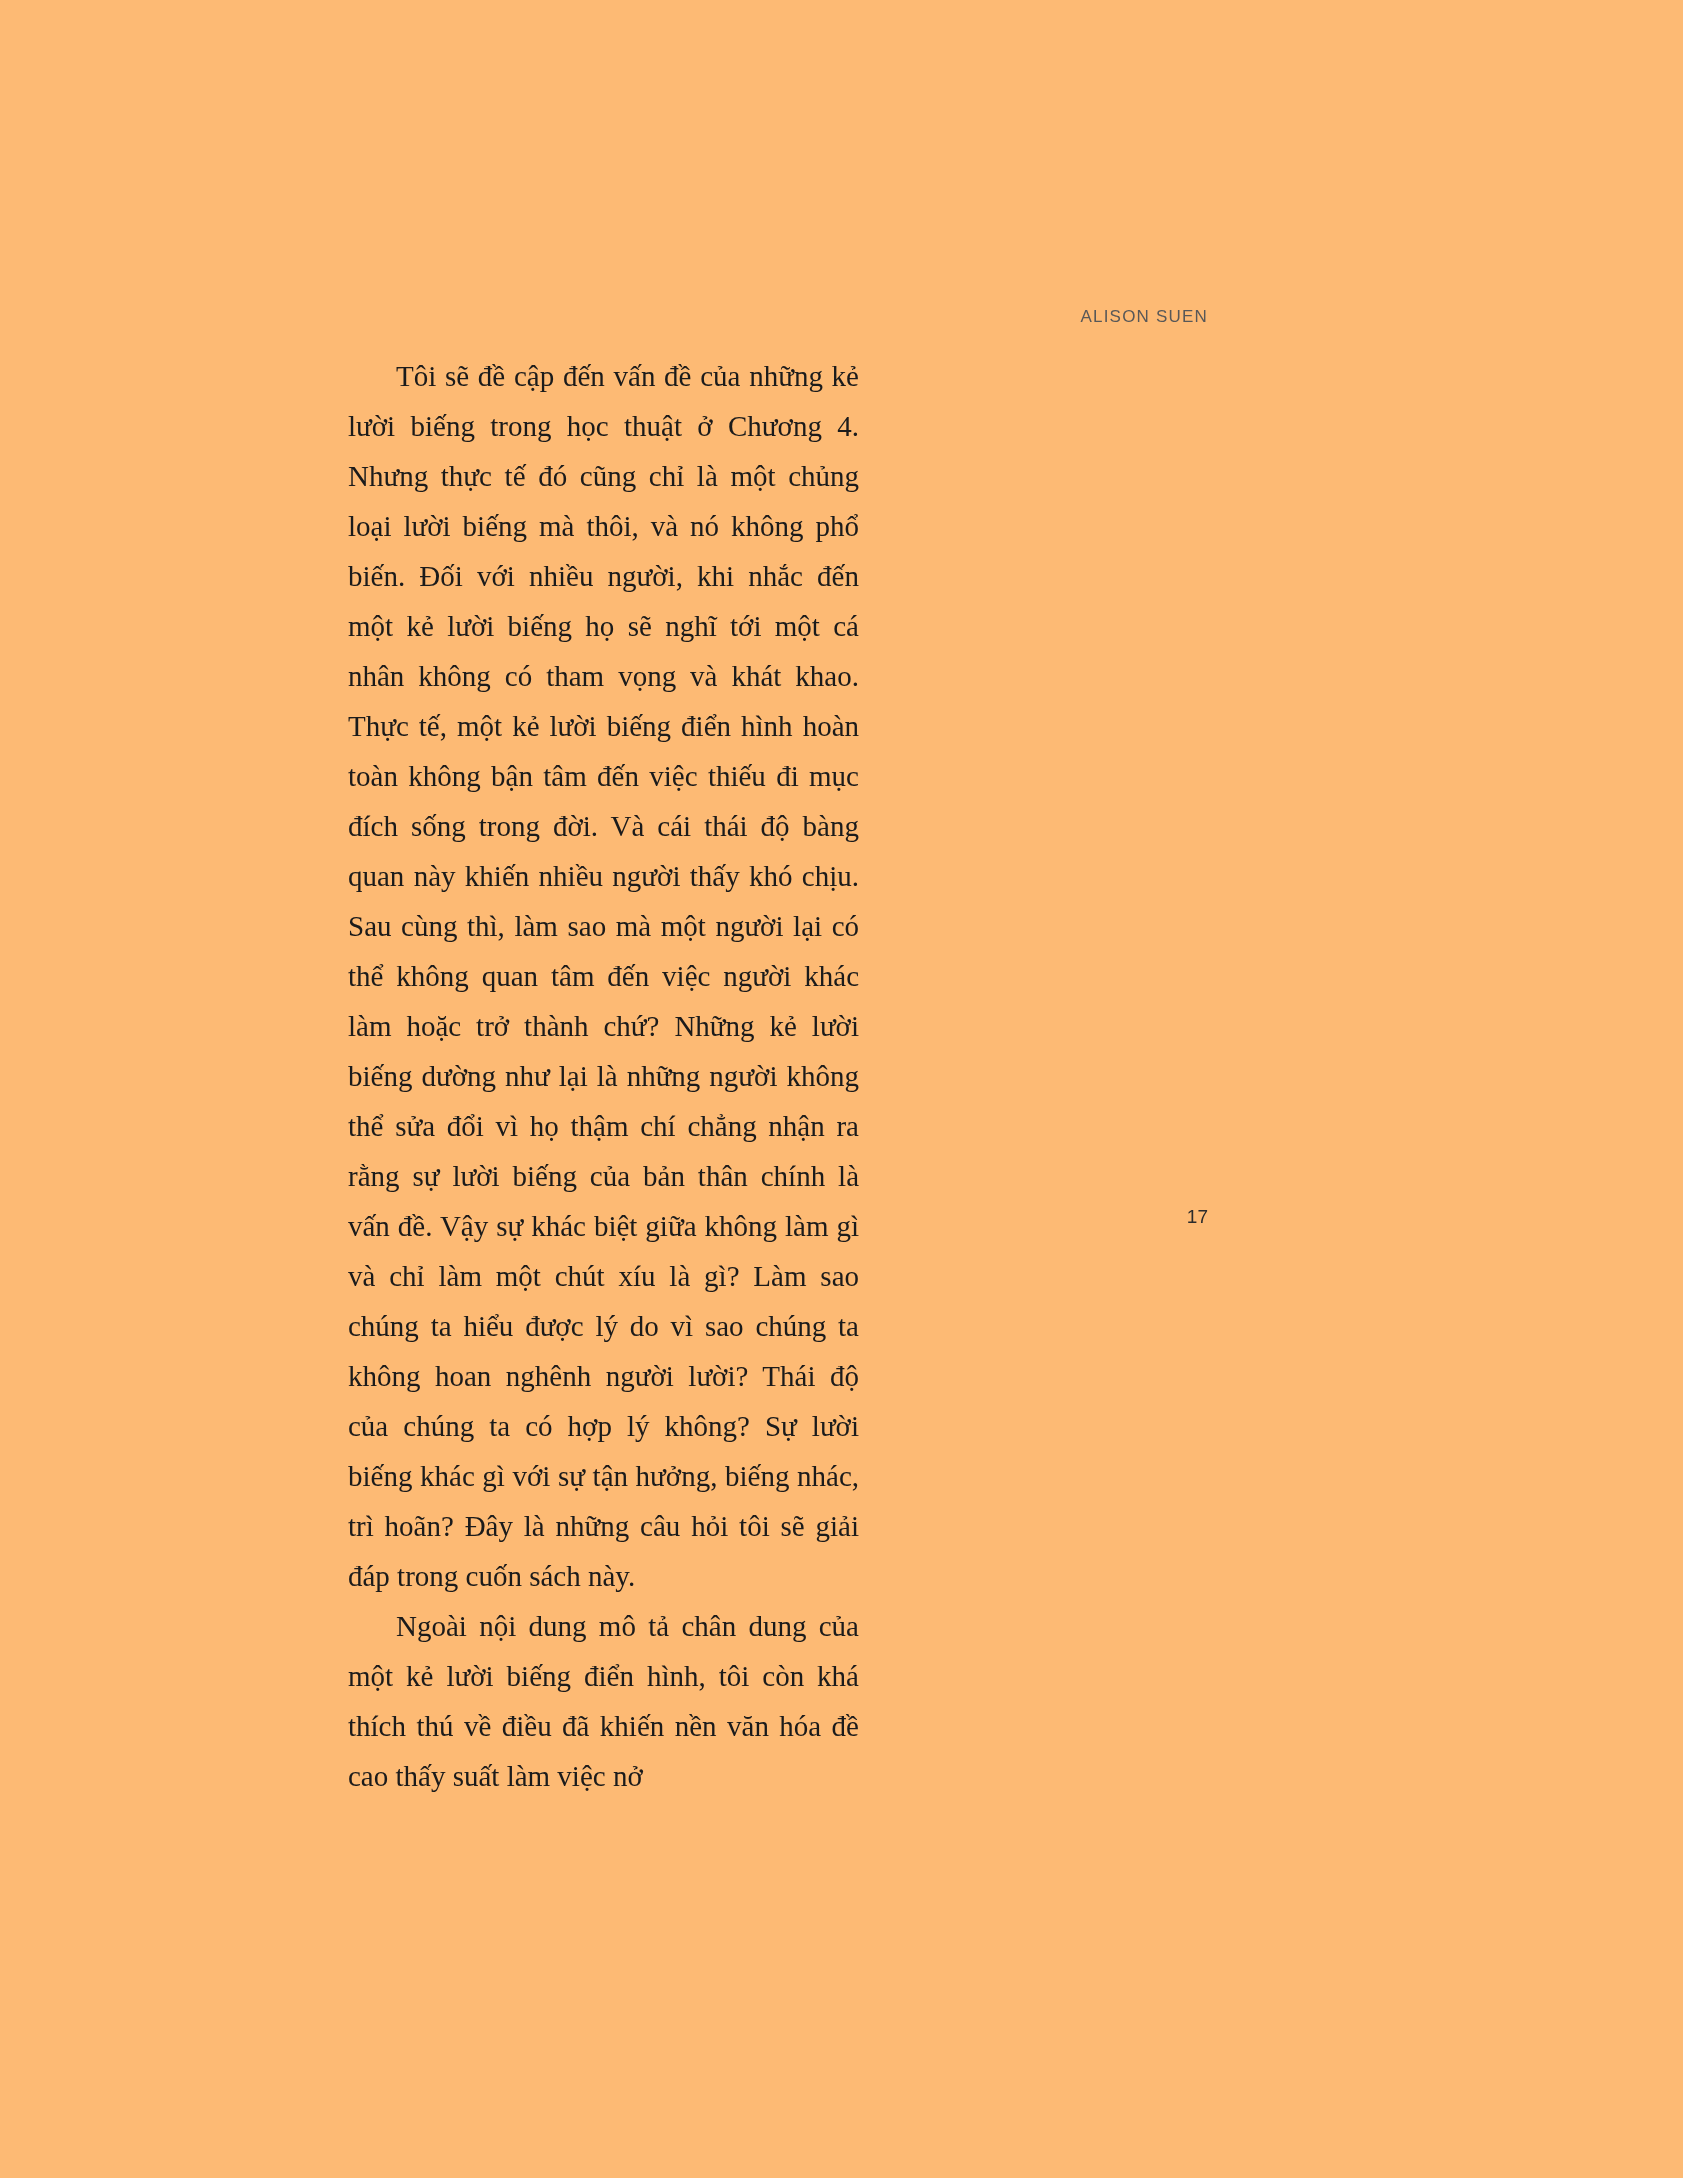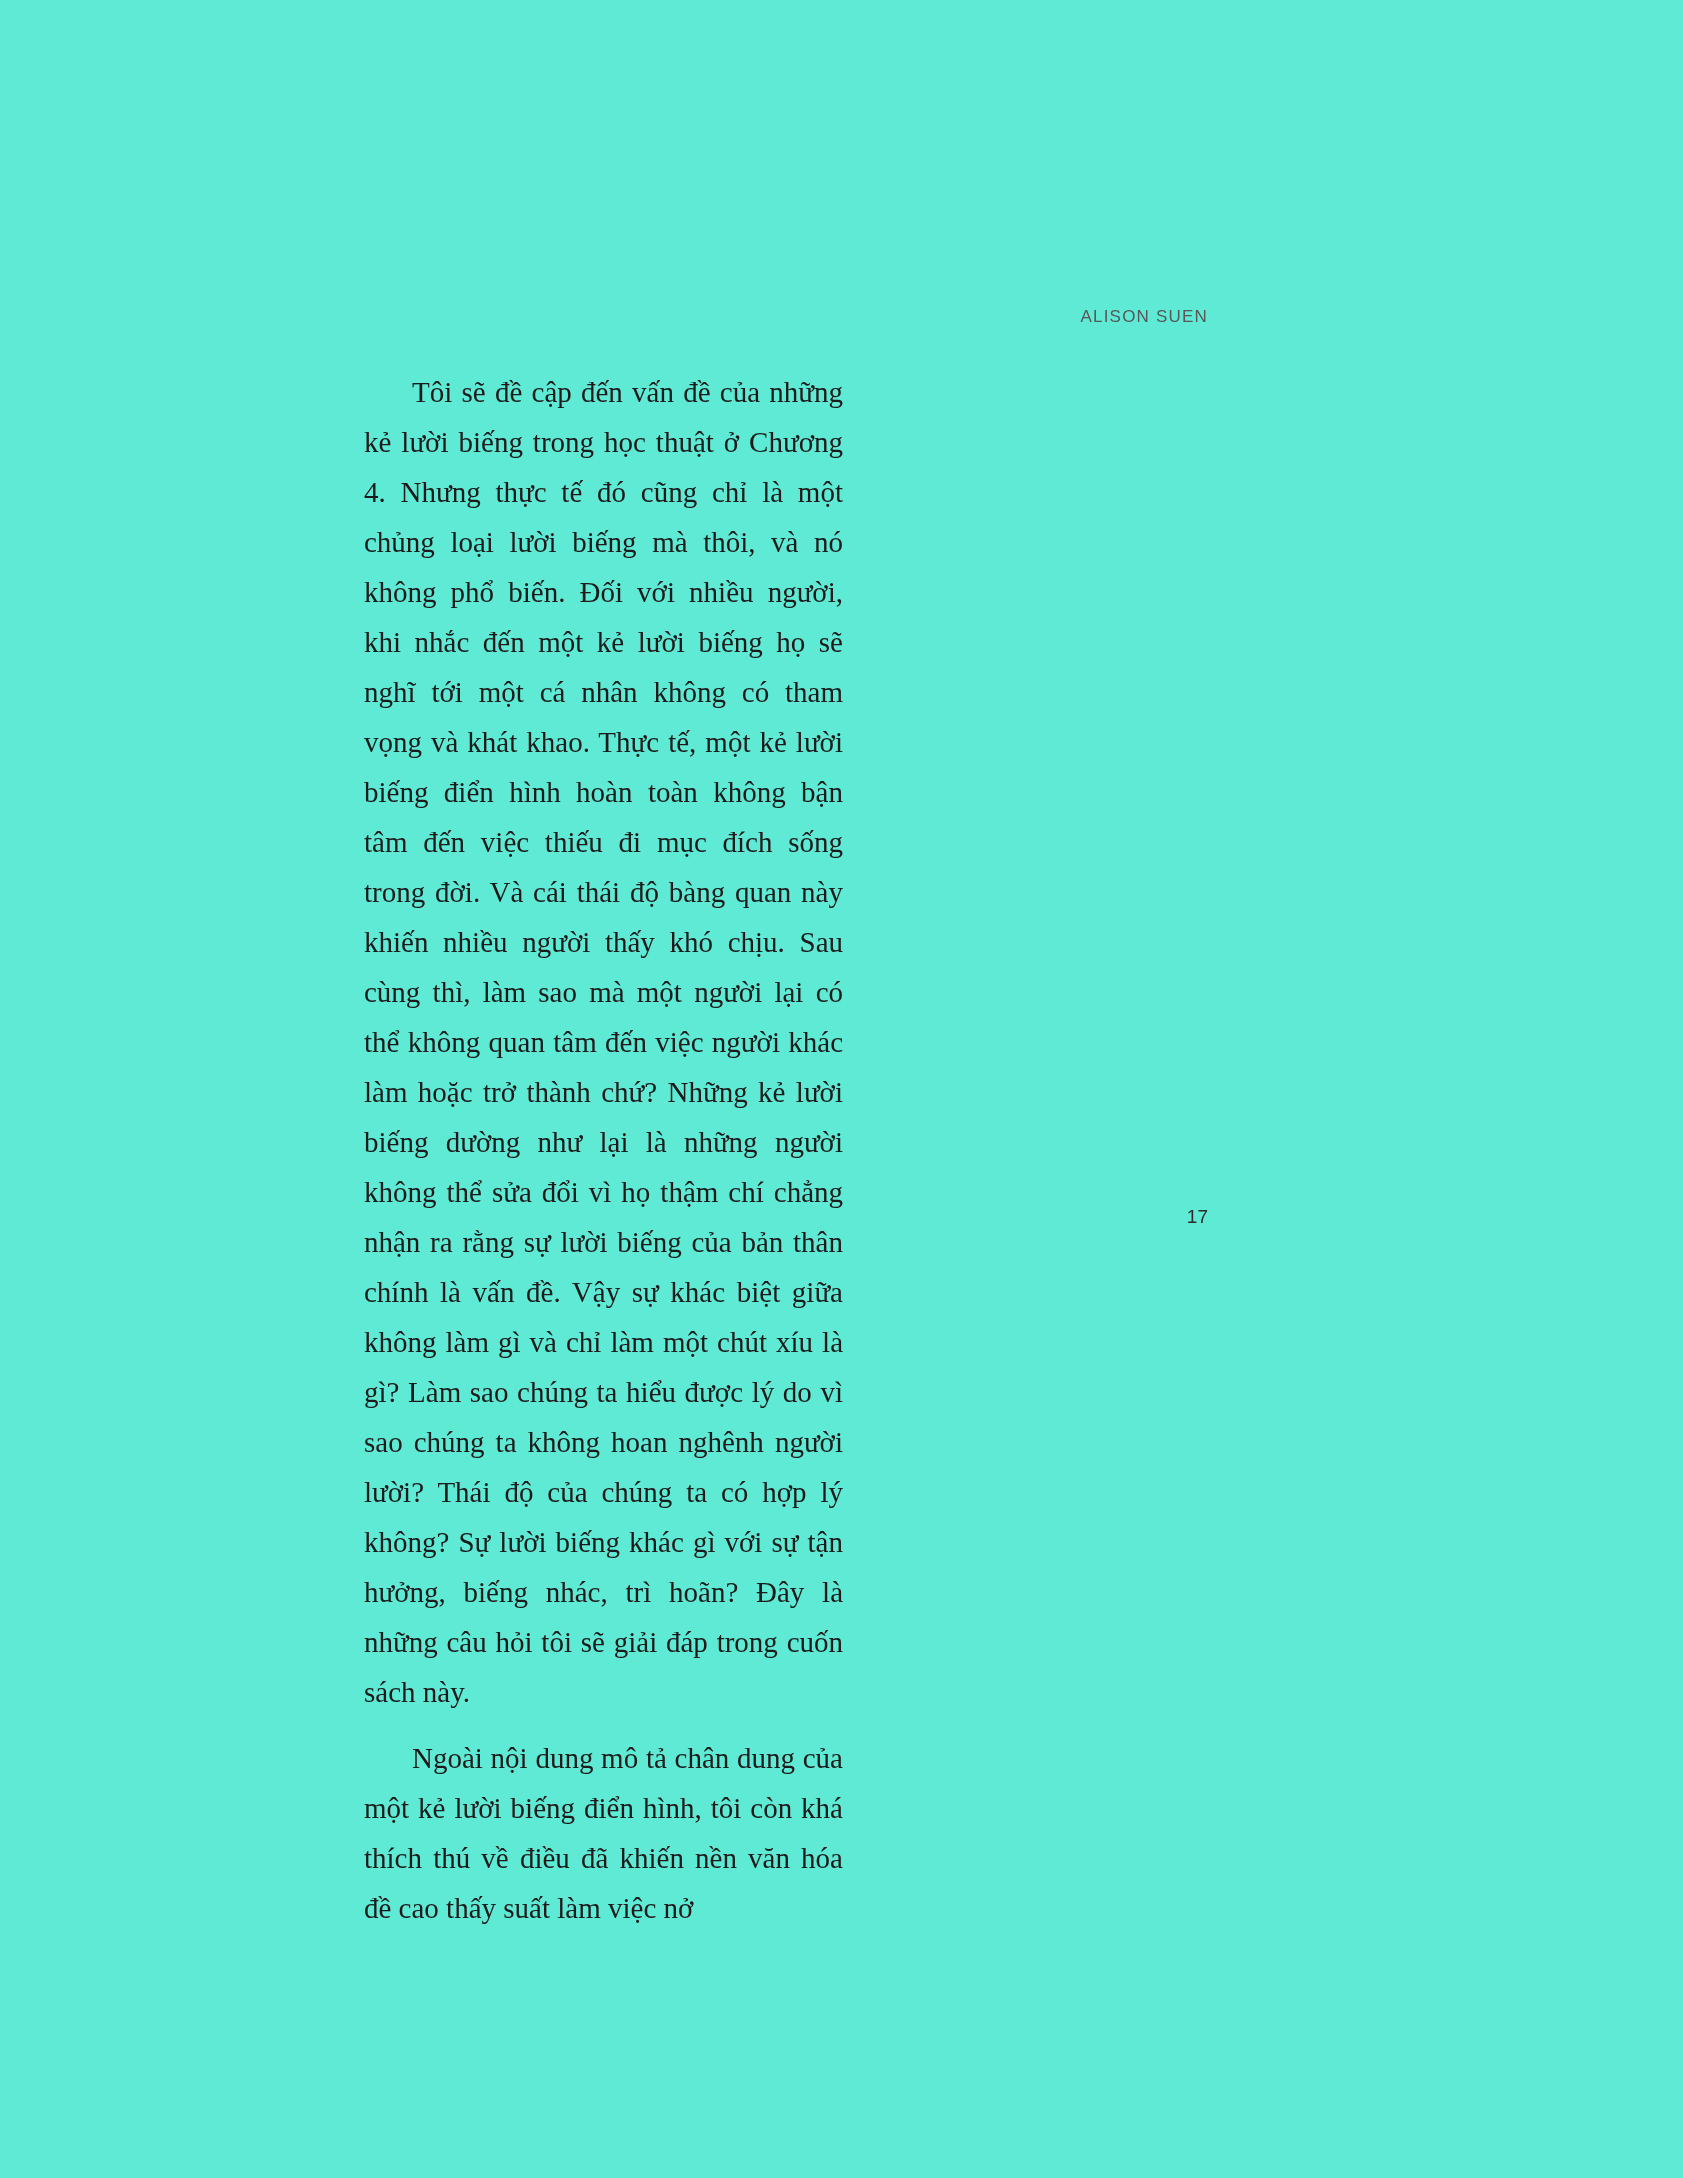--- a/index.html
+++ b/index.html
@@ -4,21 +4,21 @@
 <style>
   html, body {
     margin: 0;
     padding: 0;
     background: #ffffff;
   }
   .page {
     position: relative;
     width: 1683px;
     height: 2178px;
-    background: #5eead4;
+    background: #fdba74;
     overflow: hidden;
   }
   .running-head {
     position: absolute;
     left: 347px;
     top: 307px;
     width: 861px;
     text-align: right;
     font-family: "Liberation Sans", sans-serif;
     font-size: 17px;
@@ -32,21 +32,21 @@
     top: 351px;
     width: 511px;
     font-family: "Liberation Serif", serif;
     font-size: 29px;
     line-height: 50px;
     color: #1b1b1b;
     text-align: justify;
     text-justify: inter-word;
   }
   .body-text p {
-    margin: 16px;
+    margin: 0;
     text-indent: 48px;
   }
   .folio {
     position: absolute;
     left: 347px;
     top: 1206px;
     width: 861px;
     text-align: right;
     font-family: "Liberation Sans", sans-serif;
     font-size: 19px;

